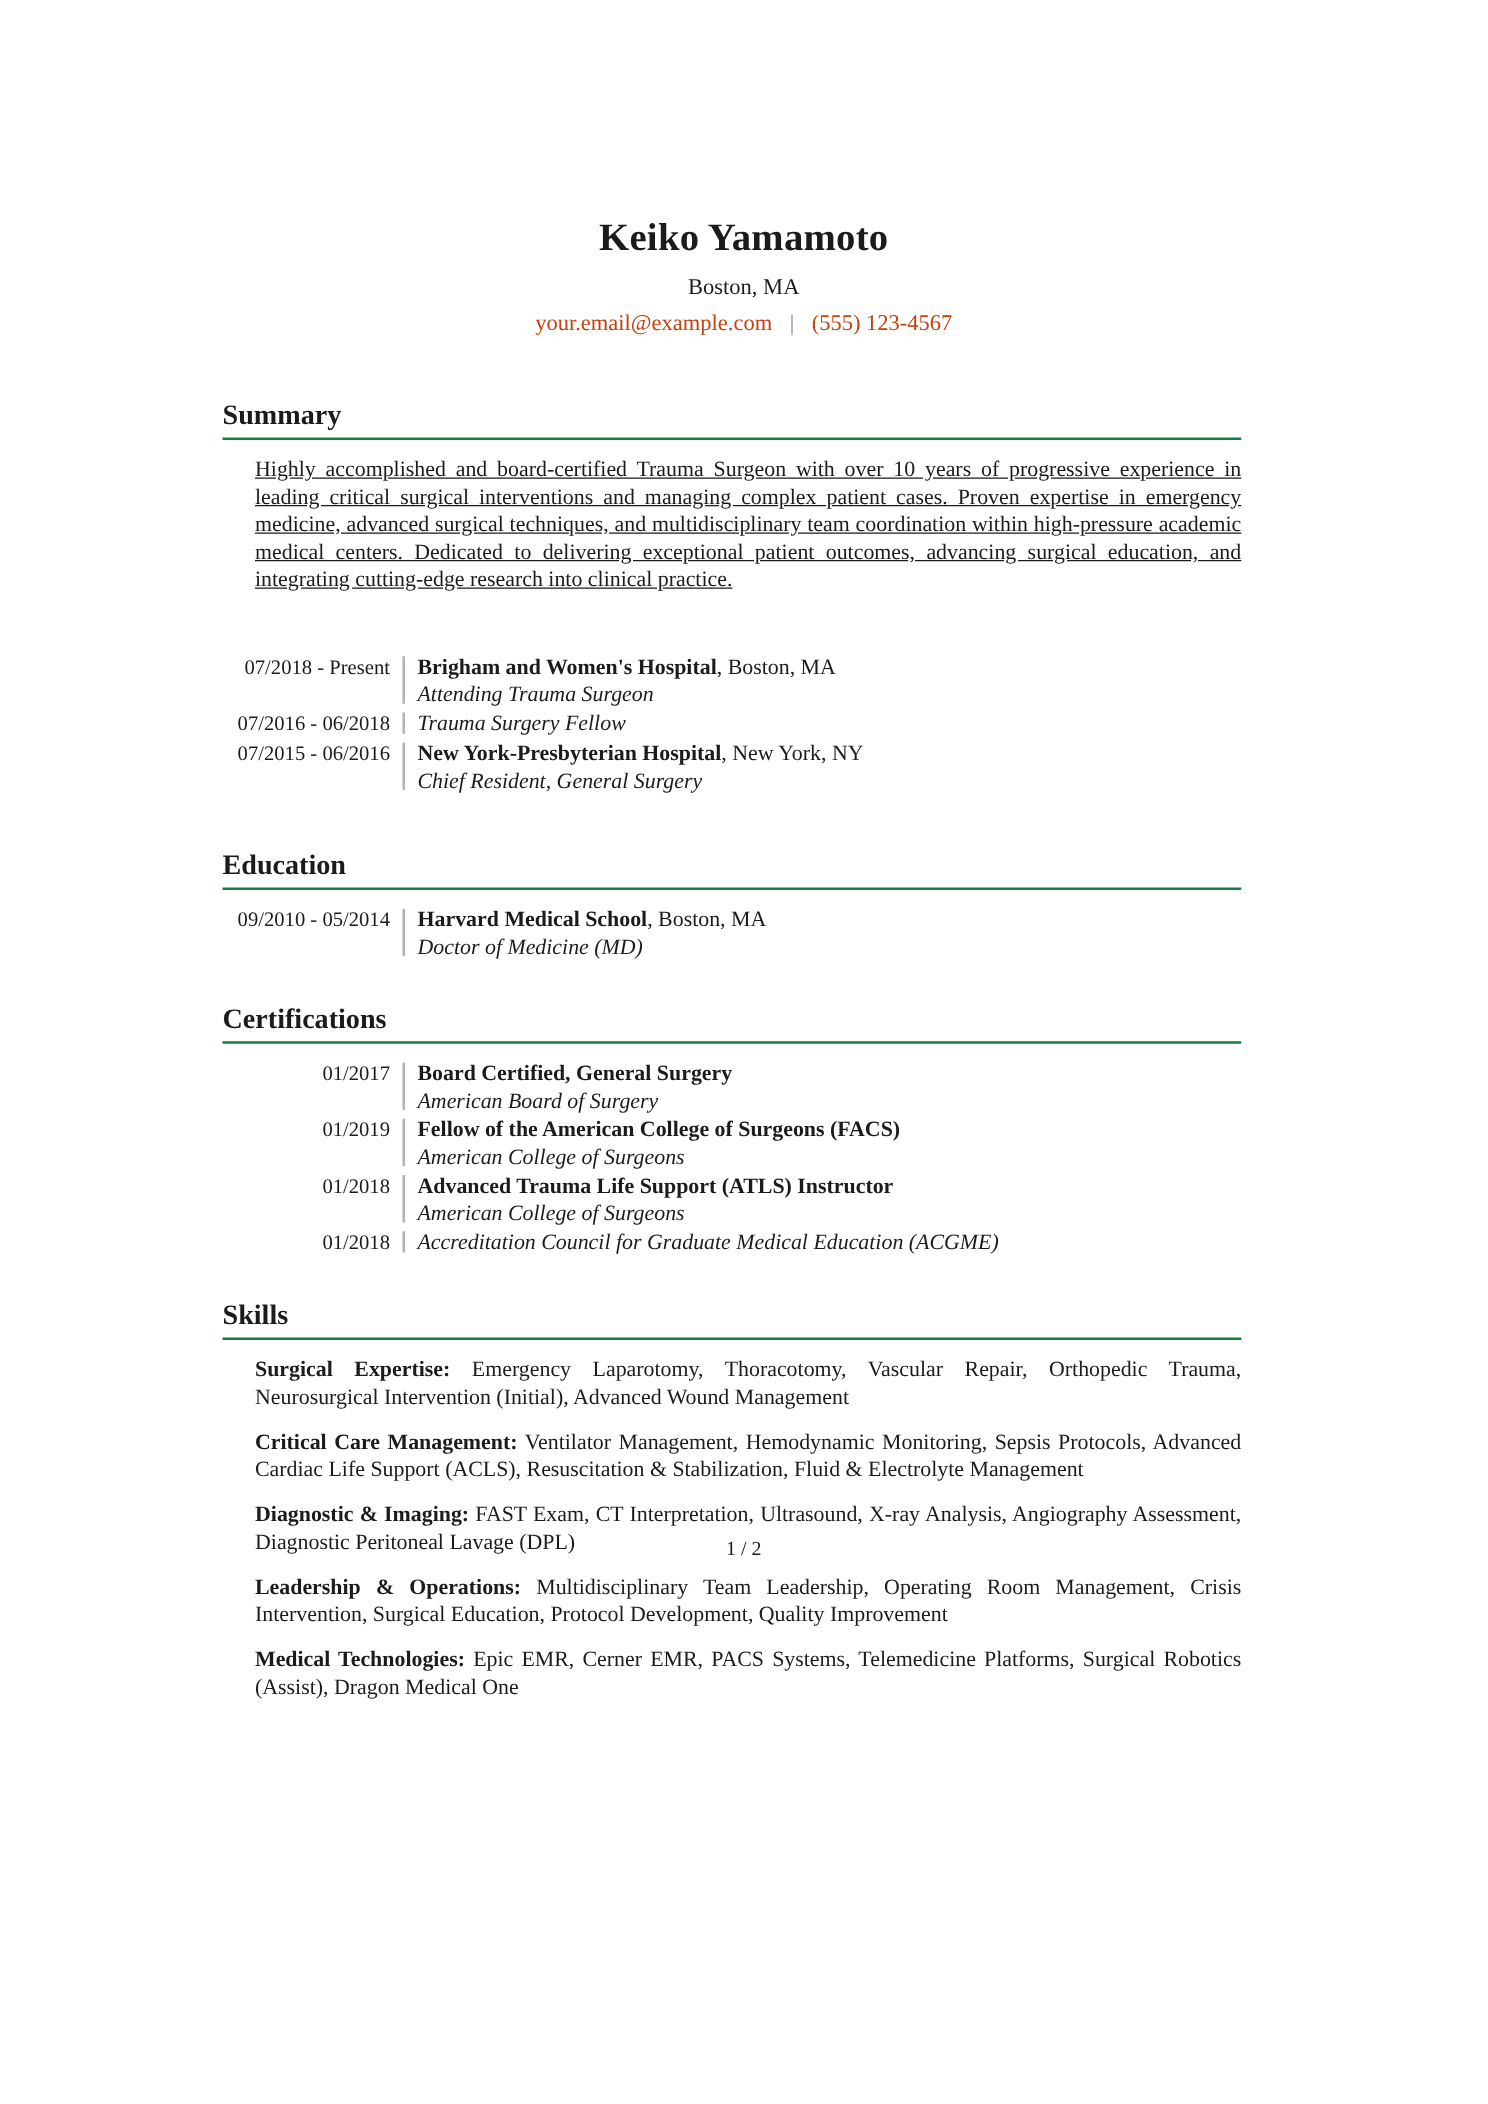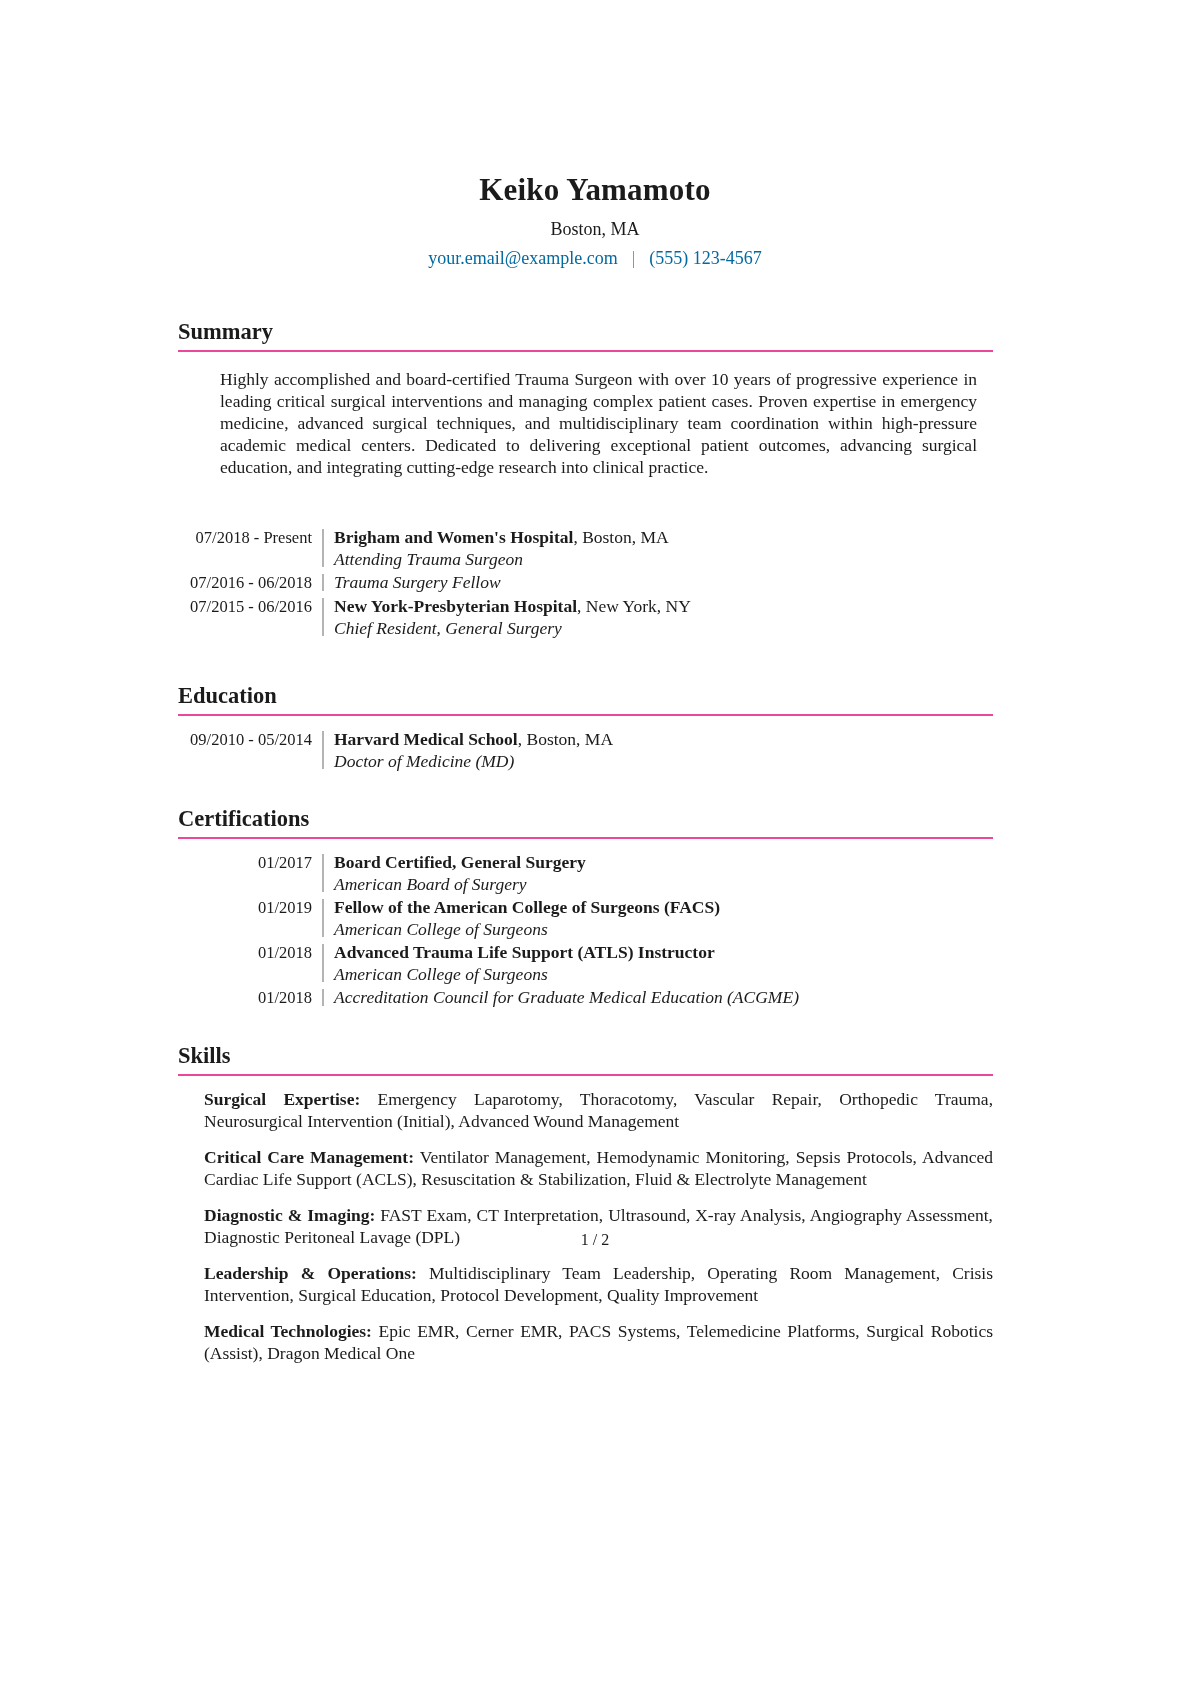--- a/index.html
+++ b/index.html
@@ -29,21 +29,21 @@
   }
   .location {
     margin-top: 11px;
     font-size: 18px;
   }
   .contact {
     margin-top: 8px;
     font-size: 18px;
   }
   .contact a {
-    color: #0369a1;
+    color: #c2410c;
     text-decoration: none;
   }
   .contact .sep {
     color: #8a8a8a;
     margin: 0 14px;
   }
   
   .section {
     margin-left: 178px;
     width: 815px;
@@ -51,30 +51,31 @@
   .sec-summary        { margin-top: 50px; }
   .sec-experience     { margin-top: 48px; }
   .sec-education      { margin-top: 44px; }
   .sec-certifications { margin-top: 34px; }
   .sec-skills         { margin-top: 34px; }
   .sec-title {
     margin: 0 0 12px 0;
     font-size: 22.5px;
     font-weight: 600;
     padding-bottom: 5px;
-    border-bottom: 2px solid #ec4899;
+    border-bottom: 2px solid #15803d;
   }
   .sec-body {
     padding-left: 26px;
   }
   .summary-text {
-    margin: 16px;
+    margin: 0;
     font-size: 17.5px;
     line-height: 22px;
     text-align: justify;
+    text-decoration: underline;
   }
   
   .t-row {
     display: grid;
     grid-template-columns: 134px 22px 1fr;
     margin-bottom: 1px;
   }
   .t-date {
     text-align: right;
     font-size: 16.5px;

